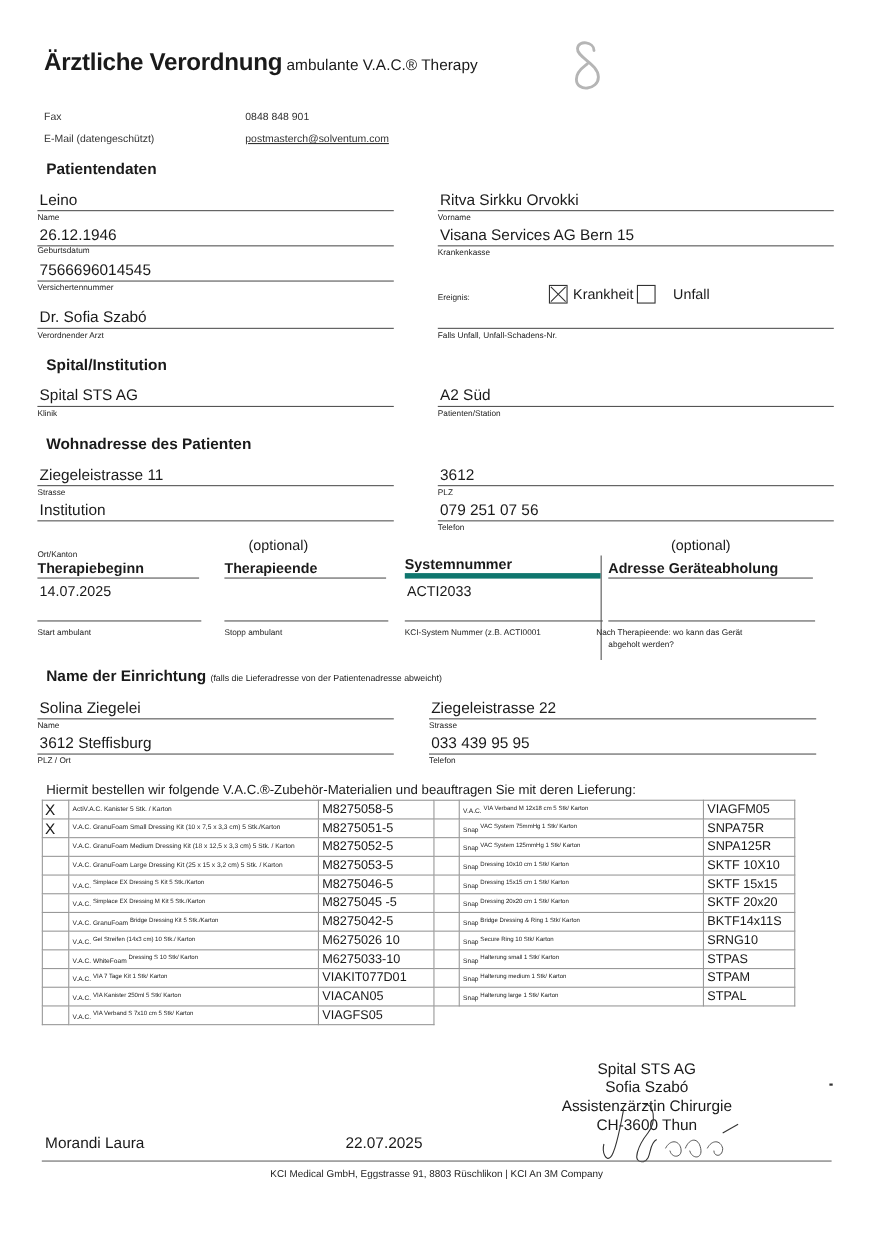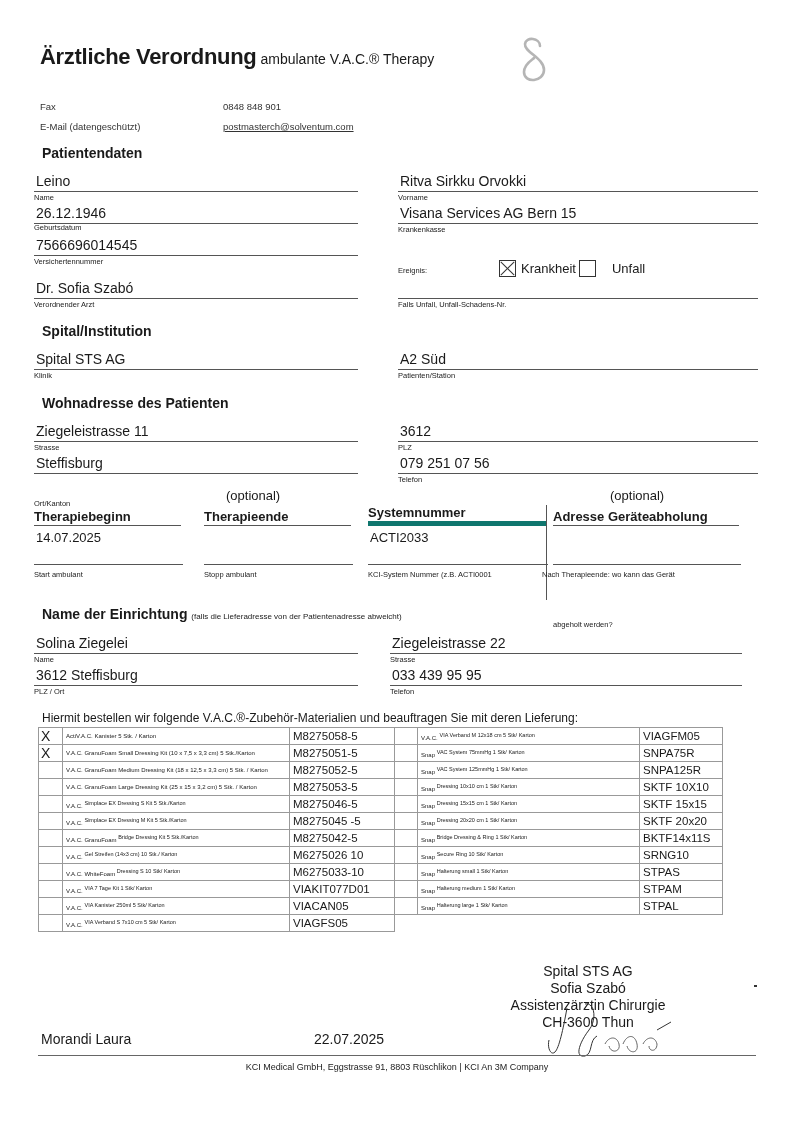--- a/index.html
+++ b/index.html
@@ -82,21 +82,21 @@
 <div class="abs field" style="left:34px; top:350px; width:322px;">Spital STS AG</div>
 <div class="abs caption" style="left:34px; top:371px;">Klinik</div>
 <div class="abs field" style="left:398px; top:350px; width:358px;">A2 Süd</div>
 <div class="abs caption" style="left:398px; top:371px;">Patienten/Station</div>
 
 <div class="abs section" style="left:42px; top:395px;">Wohnadresse des Patienten</div>
 <div class="abs field" style="left:34px; top:422px; width:322px;">Ziegeleistrasse 11</div>
 <div class="abs caption" style="left:34px; top:443px;">Strasse</div>
 <div class="abs field" style="left:398px; top:422px; width:358px;">3612</div>
 <div class="abs caption" style="left:398px; top:443px;">PLZ</div>
-<div class="abs field" style="left:34px; top:454px; width:322px;">Steffisburg</div>
+<div class="abs field" style="left:34px; top:454px; width:322px;">Institution</div>
 <div class="abs caption" style="left:34px; top:499px;">Ort/Kanton</div>
 <div class="abs field" style="left:398px; top:454px; width:358px;">079 251 07 56</div>
 <div class="abs caption" style="left:398px; top:475px;">Telefon</div>
 
 <div class="abs opt" style="left:226px; top:488px;">(optional)</div>
 <div class="abs opt" style="left:610px; top:488px;">(optional)</div>
 <div class="abs" style="left:546px; top:505px; height:95px; border-left:1px solid #555;"></div>
 
 <div class="abs th-bold" style="left:34px; top:509px; width:147px; border-bottom:1px solid #555; padding-bottom:1px;">Therapiebeginn</div>
 <div class="abs th-bold" style="left:204px; top:509px; width:147px; border-bottom:1px solid #555; padding-bottom:1px;">Therapieende</div>
@@ -105,21 +105,21 @@
 
 <div class="abs field" style="left:34px; top:528px; width:147px; height:36px; font-size:13px;">14.07.2025</div>
 <div class="abs field" style="left:204px; top:528px; width:147px; height:36px; font-size:13px;"></div>
 <div class="abs field" style="left:368px; top:528px; width:178px; height:36px; font-size:13px;">ACTI2033</div>
 <div class="abs field" style="left:553px; top:528px; width:186px; height:36px; font-size:13px;"></div>
 
 <div class="abs caption" style="left:34px; top:570px;">Start ambulant</div>
 <div class="abs caption" style="left:204px; top:570px;">Stopp ambulant</div>
 <div class="abs caption" style="left:368px; top:570px;">KCI-System Nummer (z.B. ACTI0001</div>
 <div class="abs caption" style="left:523px; top:570px;margin-left:19px;">Nach Therapieende: wo kann das Gerät</div>
-<div class="abs caption" style="left:553px; top:581px;margin-top:39px;">abgeholt werden?</div>
+<div class="abs caption" style="left:553px; top:581px;">abgeholt werden?</div>
 
 <div class="abs section" style="left:42px; top:606px; white-space:nowrap;">
   <span>Name der Einrichtung</span>
   <span class="note">(falls die Lieferadresse von der Patientenadresse abweicht)</span>
 </div>
 <div class="abs field" style="left:34px; top:634px; width:322px;">Solina Ziegelei</div>
 <div class="abs caption" style="left:34px; top:655px;">Name</div>
 <div class="abs field" style="left:390px; top:634px; width:350px;">Ziegeleistrasse 22</div>
 <div class="abs caption" style="left:390px; top:655px;">Strasse</div>
 <div class="abs field" style="left:34px; top:666px; width:322px;">3612 Steffisburg</div>

